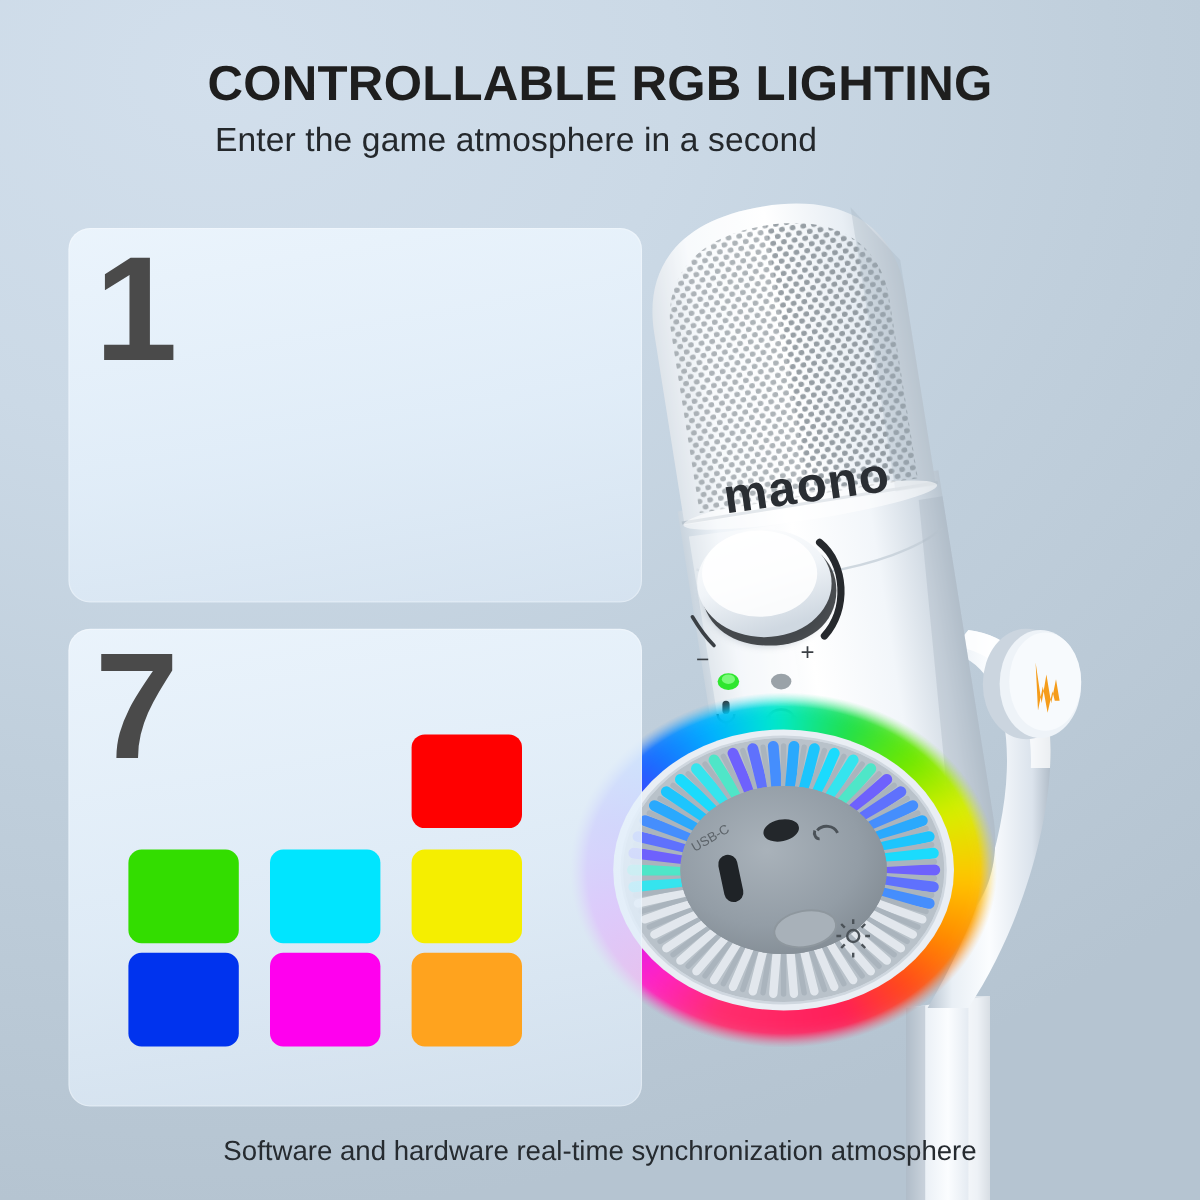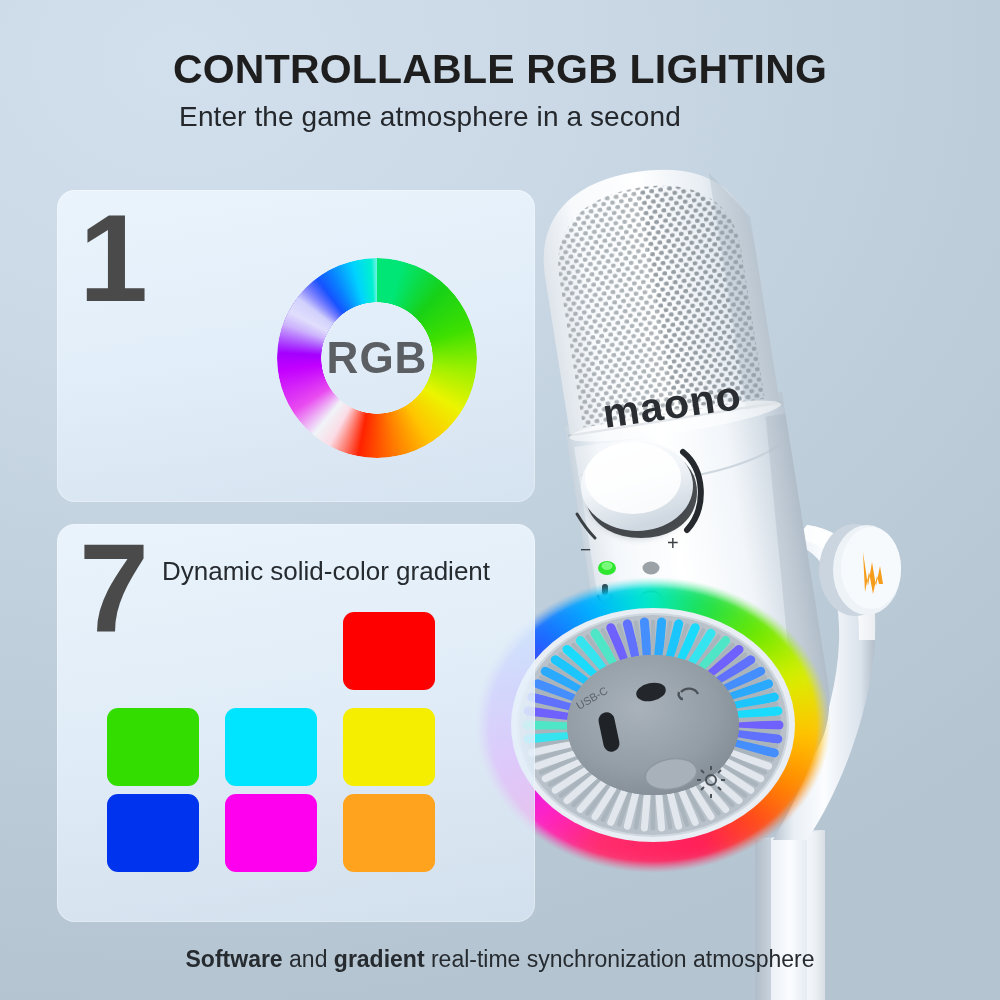--- a/index.html
+++ b/index.html
@@ -76,21 +76,21 @@
     font-size:44px; font-weight:bold; color:#5b5f63; letter-spacing:1px;
   }
   
   .sw { position:absolute; width:92px; height:78px; border-radius:11px; }
   
   #mic { position:absolute; left:455px; top:140px; width:545px; height:860px; }
   #caption {
     position:absolute; left:0; top:946px; width:1000px; text-align:center;
     font-size:23px; color:#262b30;
   }
-  #caption b { font-weight:bold; }
+  #caption b { font-weight:normal; }
 </style>
 </head>
 <body>
 
 <div id="stage">
 
   <svg id="mic" viewBox="0 0 545 860">
     <defs>
       <linearGradient id="bodyG" x1="0" y1="0" x2="1" y2="0">
         <stop offset="0" stop-color="#c9d4de"></stop>
@@ -367,38 +367,32 @@
         <path d="M408 412 l5 34 4-24 4 24 4-20 3 18 h-4 l-2-8 -4 18 -4-22 -4 20 z"></path>
       </g>
     </g>
   </svg>
 
   <div id="title">CONTROLLABLE RGB LIGHTING</div>
   <div id="subtitle">Enter the game atmosphere in a second</div>
 
   <div class="card" id="card1">
     <div class="bignum">1</div>
-    <div id="ringwrap">
-      <div id="ring"></div>
-      <div id="ringgap"></div>
-      <div id="ringtext">RGB</div>
-    </div>
   </div>
 
   <div class="card" id="card2">
     <div class="bignum">7</div>
-    <div class="cardlabel">Dynamic solid-color gradient</div>
     <div id="swatches">
         <div class="sw" style="left: 286px; top: 88px; background: rgb(255, 0, 0);"></div>
         <div class="sw" style="left: 50px; top: 184px; background: rgb(51, 221, 0);"></div>
         <div class="sw" style="left: 168px; top: 184px; background: rgb(0, 229, 255);"></div>
         <div class="sw" style="left: 286px; top: 184px; background: rgb(245, 238, 0);"></div>
         <div class="sw" style="left: 50px; top: 270px; background: rgb(0, 51, 238);"></div>
         <div class="sw" style="left: 168px; top: 270px; background: rgb(255, 0, 238);"></div>
         <div class="sw" style="left: 286px; top: 270px; background: rgb(255, 163, 30);"></div>
       </div>
   </div>
 
   <div id="caption">
-    <b>Software</b><span> and </span><b>gradient</b><span> real-time synchronization atmosphere</span>
+    <b>Software</b><span> and </span><b>hardware</b><span> real-time synchronization atmosphere</span>
   </div>
 
 </div>
 
 </body></html>

